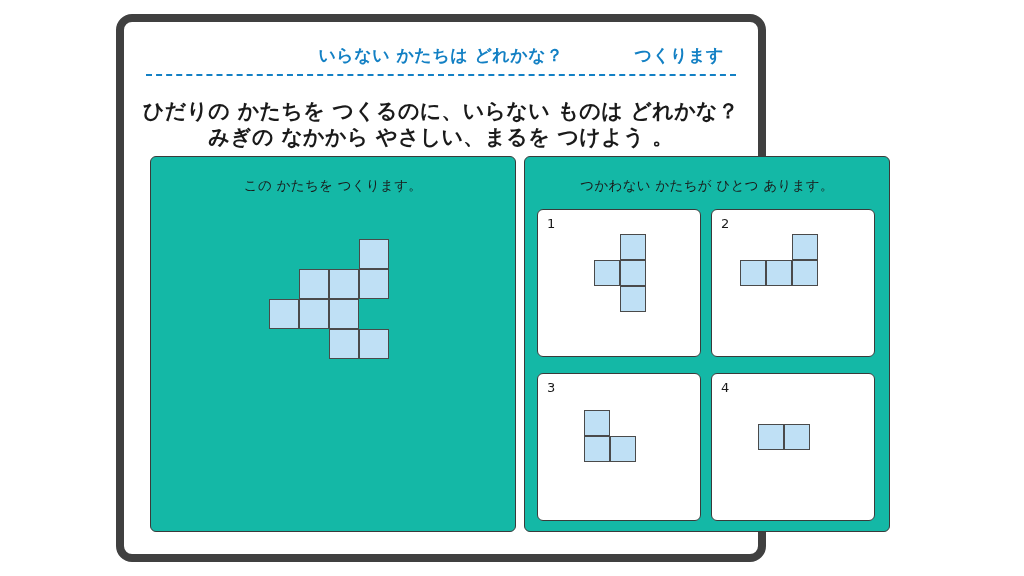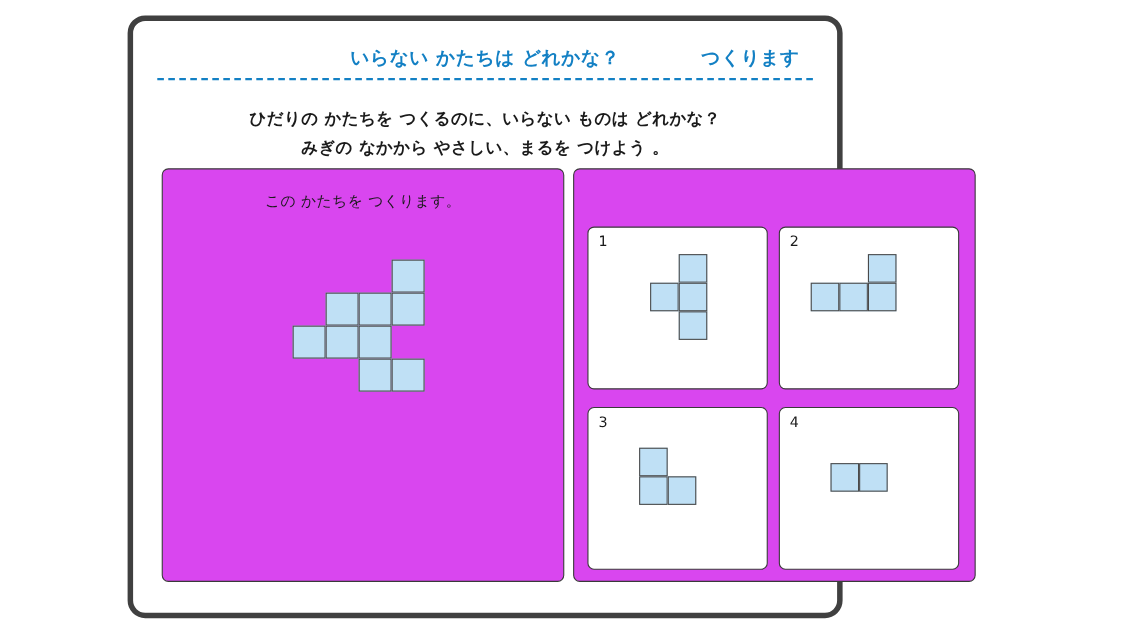--- a/index.html
+++ b/index.html
@@ -18,21 +18,21 @@
     width: 1024px;
     height: 576px;
     background: #ffffff;
   }
   .card {
     position: absolute;
     left: 116px;
     top: 14px;
     width: 650px;
     height: 548px;
-    border: 5px solid #404040;
+    border: 8px solid #404040;
     border-radius: 16px;
     background: #ffffff;
     box-sizing: border-box;
   }
   .header {
     position: absolute;
     left: 0;
     top: 0;
     width: 100%;
     height: 52px;
@@ -67,29 +67,29 @@
   }
   .instructions {
     position: absolute;
     left: 0;
     right: 0;
     top: 76px;
     text-align: center;
     color: #1a1a1a;
   }
   .instr-line {
-    font-size: 15px;
+    font-size: 21px;
     font-weight: bold;
     line-height: 26px;
     letter-spacing: 0.3px;
   }
   .panel {
     position: absolute;
     box-sizing: border-box;
-    background: #d946ef;
+    background: #14b8a6;
   }
   .left-panel {
     left: 26px;
     top: 134px;
     width: 366px;
     height: 376px;
     border: 1.5px solid #3a3a3a;
     border-radius: 6px;
   }
   .right-panel {
@@ -189,20 +189,21 @@
             <div class="cell" style="left: 118px; top: 96px; width: 30px; height: 30px;"></div>
             <div class="cell" style="left: 148px; top: 96px; width: 30px; height: 30px;"></div>
             <div class="cell" style="left: 178px; top: 96px; width: 30px; height: 30px;"></div>
             <div class="cell" style="left: 178px; top: 126px; width: 30px; height: 30px;"></div>
             <div class="cell" style="left: 208px; top: 126px; width: 30px; height: 30px;"></div>
           </div>
       </div>
     </div>
 
     <div class="panel right-panel">
+      <div class="panel-caption">つかわない かたちが ひとつ あります。</div>
       <div class="options">
 
         <div class="option-box pos-1">
           <div class="option-number">1</div>
           <div class="option-shape" id="option-shape-0">
               <div class="cell" style="left: 82px; top: 24px; width: 26px; height: 26px;"></div>
               <div class="cell" style="left: 56px; top: 50px; width: 26px; height: 26px;"></div>
               <div class="cell" style="left: 82px; top: 50px; width: 26px; height: 26px;"></div>
               <div class="cell" style="left: 82px; top: 76px; width: 26px; height: 26px;"></div>
             </div>

